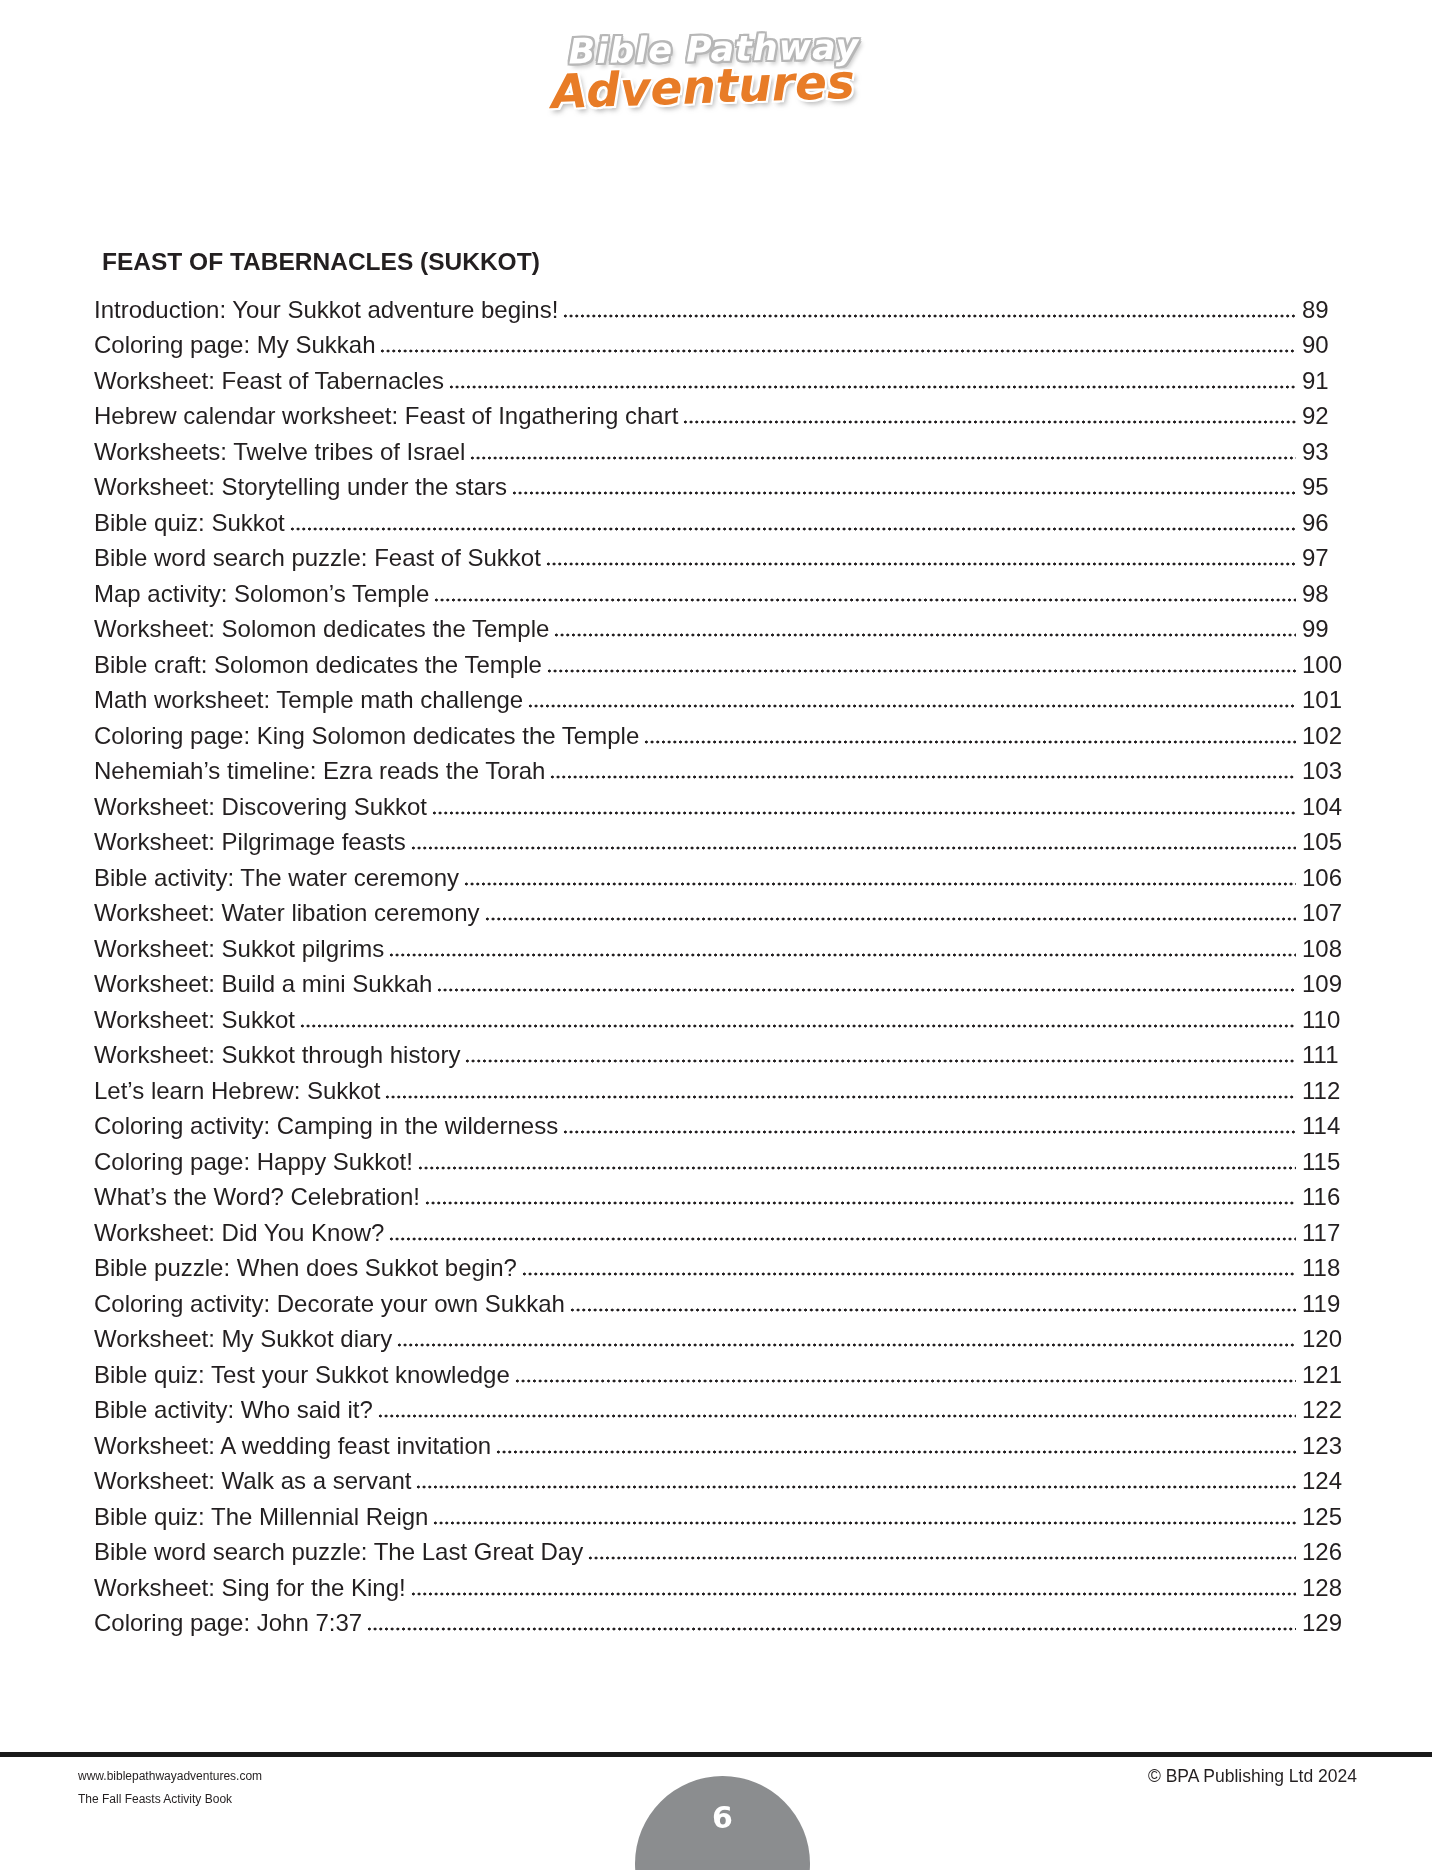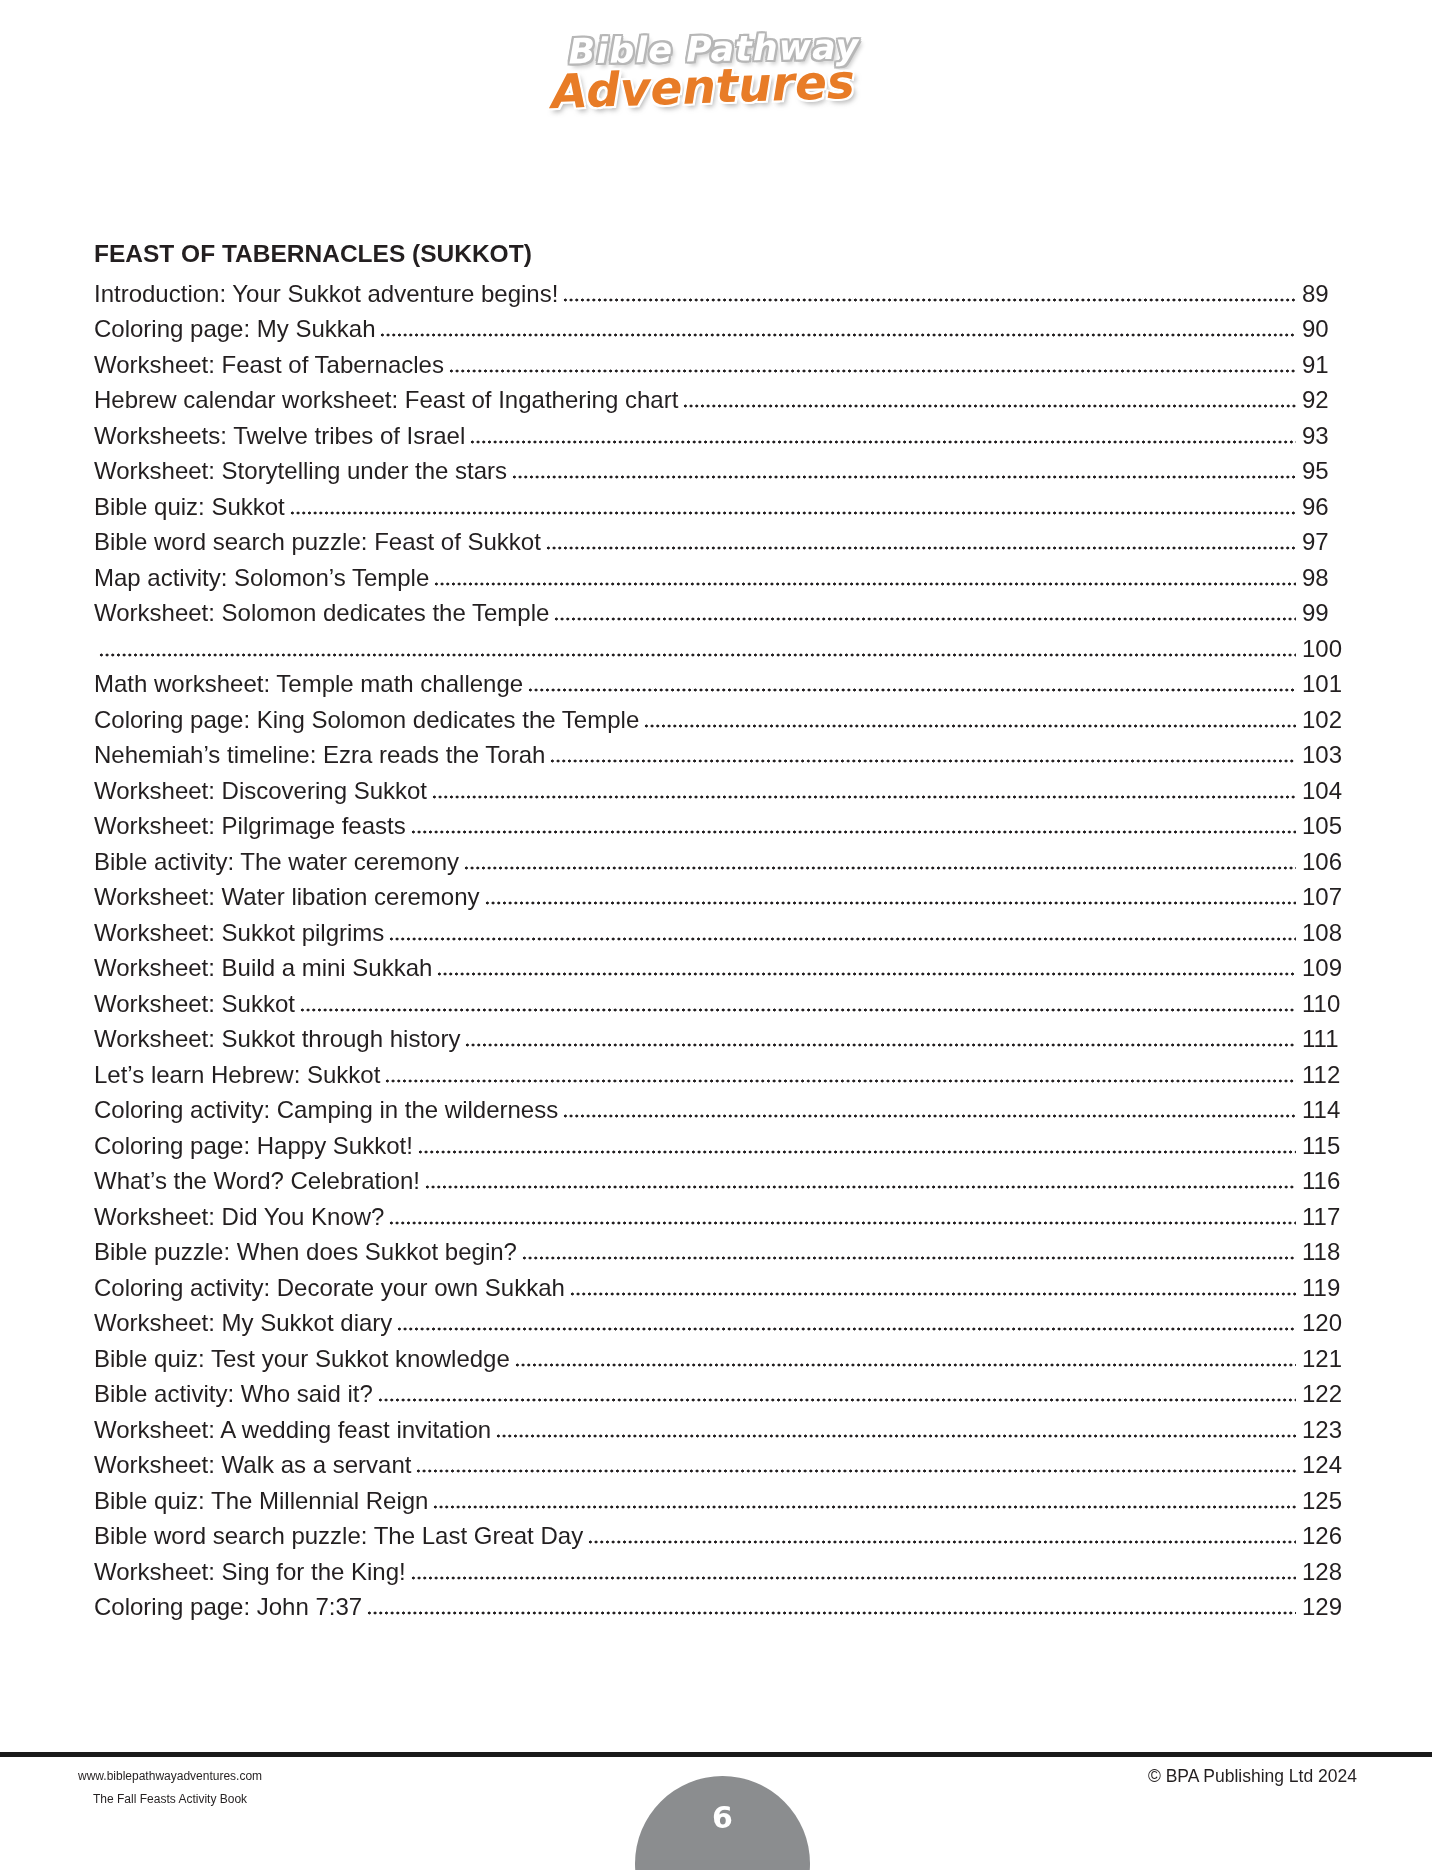--- a/index.html
+++ b/index.html
@@ -46,21 +46,21 @@
 
   
   .toc {
     position:absolute;
     left:86px; right:93px; top:228px;
   }
   .toc-heading {
     font-size:24.5px; font-weight:bold;
     height:35.5px; line-height:35.5px;
     letter-spacing:0px;
-    margin:8px;
+    margin:16px;
   }
   .toc-list { margin:8px; padding:0; list-style:none; }
   .toc-row {
     display:flex; align-items:baseline;
     height:35.5px;
     font-size:24px;
     cursor:default;
   }
   .toc-label { white-space:nowrap; flex:0 0 auto; }
   .toc-leader {
@@ -83,21 +83,21 @@
   .footer-rule {
     position:absolute; top:1752px; left:0;
     width:1432px; height:5px;
     background:#1a1a1a;
   }
   .footer-left {
     position:absolute; left:78px; top:1765px;
     font-size:12px; line-height:23px;
   }
   .footer-website { display:block; cursor:pointer; }
-  .footer-booktitle { display:block;text-align:center; }
+  .footer-booktitle { display:block; }
   .footer-copyright {
     position:absolute; right:88px; top:1766px;
     font-size:17.5px;
   }
   .page-circle {
     position:absolute;
     left:635px; top:1776px;
     width:175px; height:175px;
     border-radius:50%;
     background:#8b8d8f;
@@ -166,20 +166,21 @@
     <span class="toc-label">Map activity: Solomon’s Temple</span>
     <span class="toc-leader"></span>
     <span class="toc-page">98</span>
   </li>
       <li class="toc-row">
     <span class="toc-label">Worksheet: Solomon dedicates the Temple</span>
     <span class="toc-leader"></span>
     <span class="toc-page">99</span>
   </li>
       <li class="toc-row">
+    <span class="toc-label">Bible craft: Solomon dedicates the Temple</span>
     <span class="toc-leader"></span>
     <span class="toc-page">100</span>
   </li>
       <li class="toc-row">
     <span class="toc-label">Math worksheet: Temple math challenge</span>
     <span class="toc-leader"></span>
     <span class="toc-page">101</span>
   </li>
       <li class="toc-row">
     <span class="toc-label">Coloring page: King Solomon dedicates the Temple</span>

